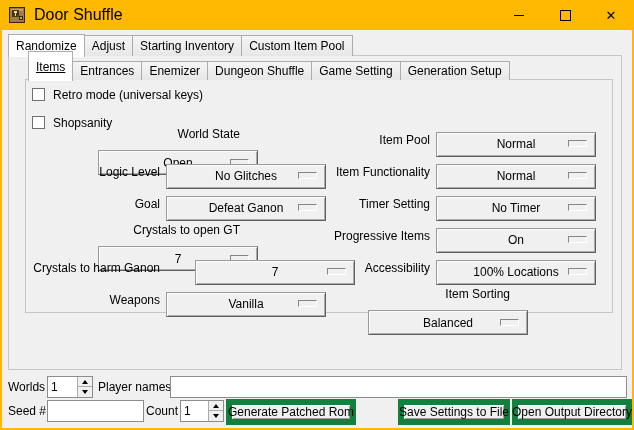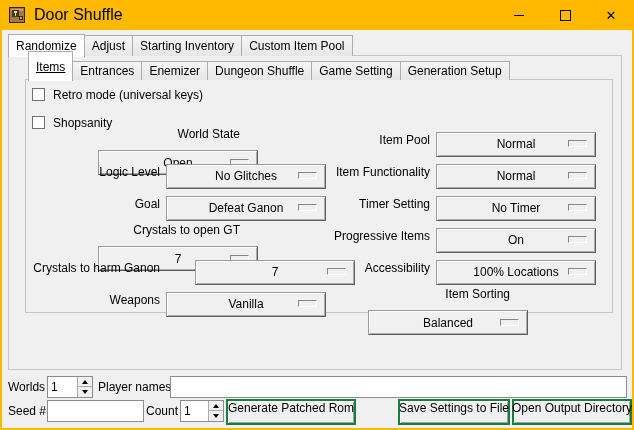--- a/index.html
+++ b/index.html
@@ -93,22 +93,22 @@
   .spin-btn {
     box-sizing:border-box; height:10px; background:#F0F0F0;
     display:flex; align-items:center; justify-content:center; cursor:default;
   }
   .spin-btn.up { border-bottom:1px solid #ABABAB; }
   .tri-up { width:0; height:0; border-left:3px solid transparent; border-right:3px solid transparent; border-bottom:4px solid #000; }
   .tri-down { width:0; height:0; border-left:3px solid transparent; border-right:3px solid transparent; border-top:4px solid #000; }
 
   .push-btn {
     position:absolute; box-sizing:border-box; height:26px; z-index:5;
-    background:#F0F0F0; display:flex; justify-content:center;
-    border:2px solid #15803d;
+    background:#F0F0F0; display:flex; align-items:center; justify-content:center;
+    border:6px solid #15803d;
     box-shadow: inset 1px 1px 0 #FFFFFF, inset -1px -1px 0 #9E9E9E;
     white-space:nowrap; cursor:default; font-size:12px;
   }
 </style>
 </head>
 <body>
 
 <div class="window">
 
   <div class="titlebar">

